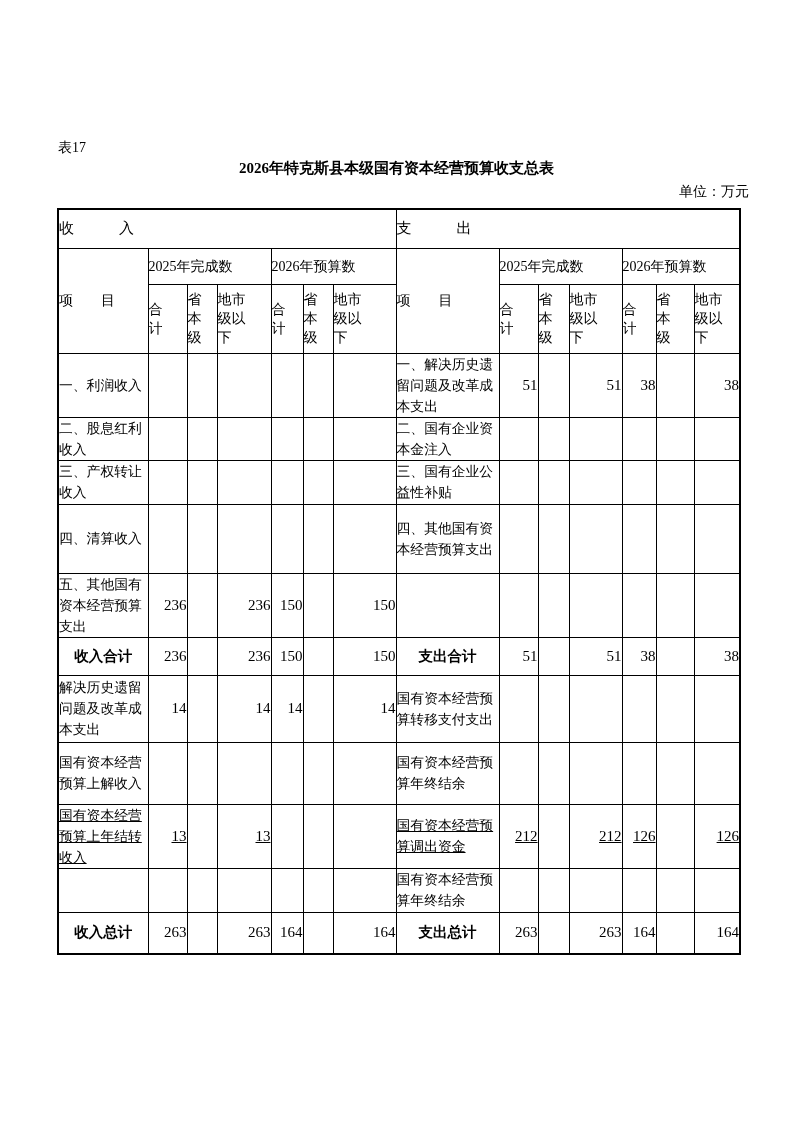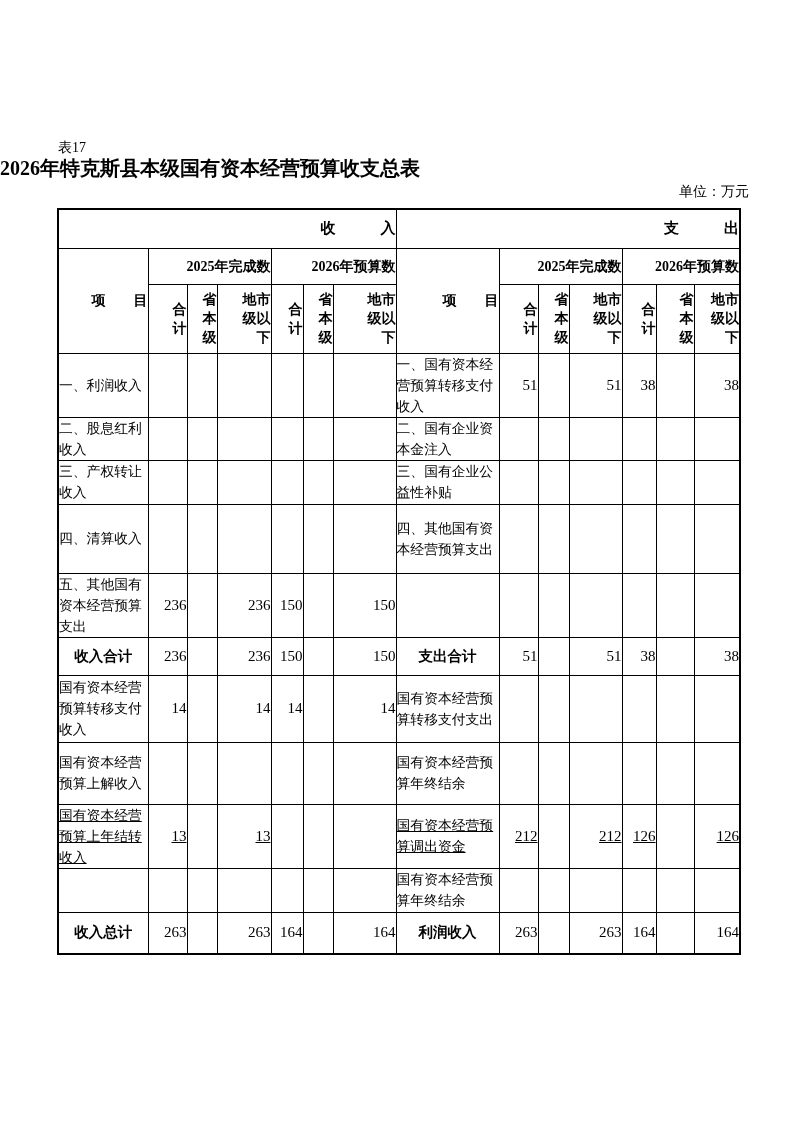--- a/index.html
+++ b/index.html
@@ -17,21 +17,22 @@
     left: 58px;
     top: 139px;
     font-size: 14px;
     line-height: 18px;
   }
   .doc-title {
     position: absolute;
     left: 0;
     right: 0;
     top: 158px;
-    font-size: 20px;
+    text-align: center;
+    font-size: 15px;
     font-weight: 700;
     line-height: 20px;
   }
   .unit-note {
     position: absolute;
     right: 44px;
     top: 183px;
     font-size: 14px;
     line-height: 18px;
   }
@@ -44,22 +45,22 @@
     table-layout: fixed;
     border: 2px solid #000000;
   }
   table.budget th, table.budget td {
     border: 1px solid #000000;
     vertical-align: middle;
     padding: 0;
     overflow: hidden;
   }
   table.budget th {
-    font-weight: 700;
-    text-align: right;
+    font-weight: 400;
+    text-align: left;
     font-size: 14px;
     line-height: 19px;
     white-space: pre-line;
   }
   tr.h1 th { font-size: 15px; }
   tr.h1 { height: 39px; }
   tr.h2 { height: 36px; }
   tr.h3 { height: 69px; }
   td.item {
     text-align: left;
@@ -177,21 +178,21 @@
     </thead>
     <tbody id="tbody">
         <tr>
           <td class="item">一、利润收入</td>
           <td class="num"></td>
           <td class="num"></td>
           <td class="num"></td>
           <td class="num"></td>
           <td class="num"></td>
           <td class="num"></td>
-          <td class="item">一、国有资本经营预算转移支付收入</td>
+          <td class="item">一、解决历史遗留问题及改革成本支出</td>
           <td class="num">51</td>
           <td class="num"></td>
           <td class="num">51</td>
           <td class="num">38</td>
           <td class="num"></td>
           <td class="num">38</td>
         </tr>
         <tr>
           <td class="item">二、股息红利收入</td>
           <td class="num"></td>
@@ -266,21 +267,21 @@
           <td class="num">150</td>
           <td class="item emph">支出合计</td>
           <td class="num">51</td>
           <td class="num"></td>
           <td class="num">51</td>
           <td class="num">38</td>
           <td class="num"></td>
           <td class="num">38</td>
         </tr>
         <tr>
-          <td class="item">国有资本经营预算转移支付收入</td>
+          <td class="item">解决历史遗留问题及改革成本支出</td>
           <td class="num">14</td>
           <td class="num"></td>
           <td class="num">14</td>
           <td class="num">14</td>
           <td class="num"></td>
           <td class="num">14</td>
           <td class="item">国有资本经营预算转移支付支出</td>
           <td class="num"></td>
           <td class="num"></td>
           <td class="num"></td>
@@ -337,21 +338,21 @@
           <td class="num"></td>
         </tr>
         <tr>
           <td class="item emph">收入总计</td>
           <td class="num">263</td>
           <td class="num"></td>
           <td class="num">263</td>
           <td class="num">164</td>
           <td class="num"></td>
           <td class="num">164</td>
-          <td class="item emph">利润收入</td>
+          <td class="item emph">支出总计</td>
           <td class="num">263</td>
           <td class="num"></td>
           <td class="num">263</td>
           <td class="num">164</td>
           <td class="num"></td>
           <td class="num">164</td>
         </tr>
       </tbody>
   </table>
 

